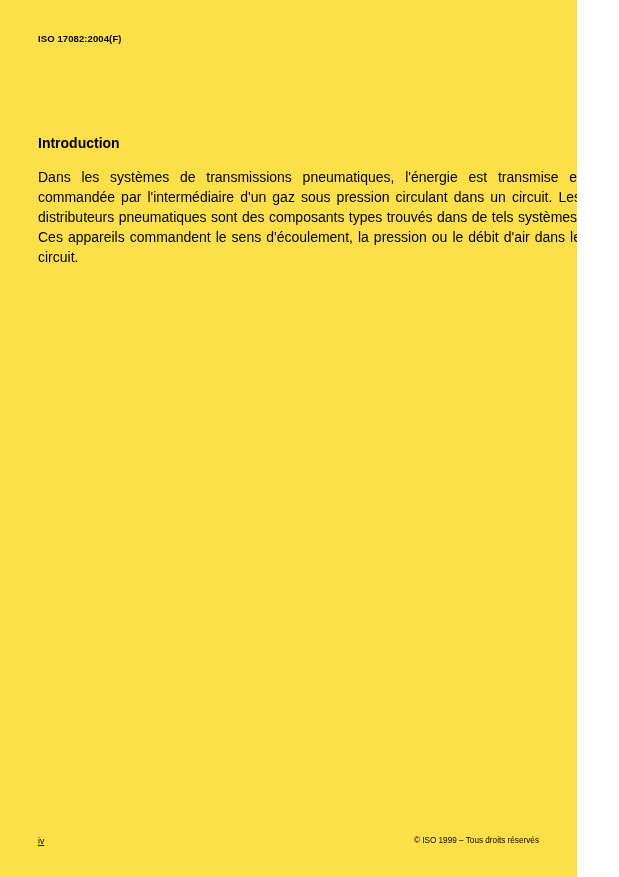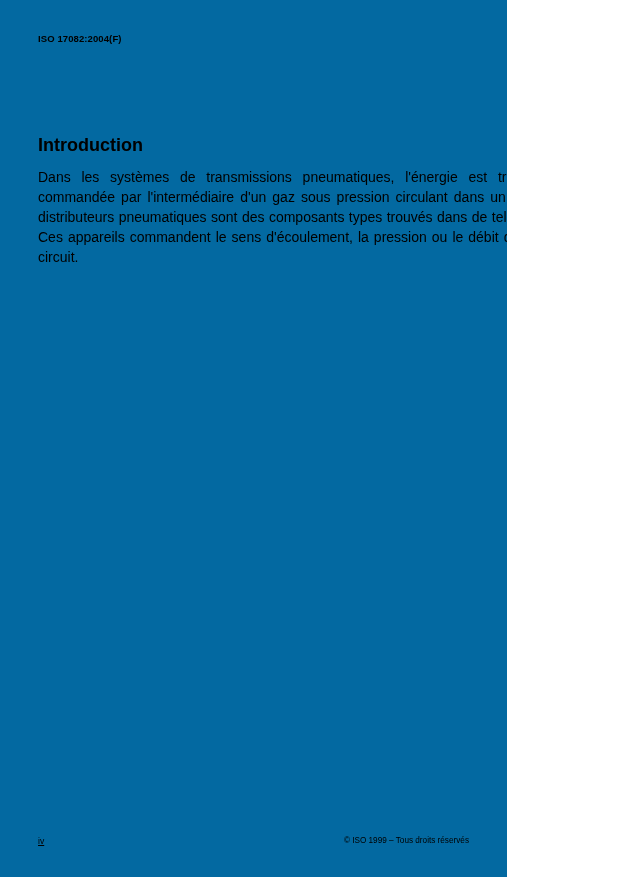--- a/index.html
+++ b/index.html
@@ -5,39 +5,39 @@
   html, body {
     margin: 0;
     padding: 0;
   }
   body {
     background: #ffffff;
     font-family: "Liberation Sans", sans-serif;
   }
   .page {
     position: relative;
-    width: 507px;
+    width: 577px;
     height: 877px;
-    background: #0369a1;
+    background: #fde047;
     overflow: hidden;
   }
   .header-std-ref {
     position: absolute;
     left: 38px;
     top: 33px;
     font-size: 9.5px;
     font-weight: bold;
     color: #000000;
     letter-spacing: 0.1px;
   }
   .intro-heading {
     position: absolute;
     left: 38px;
     top: 135px;
-    font-size: 18px;
+    font-size: 14px;
     font-weight: bold;
     color: #000000;
   }
   .intro-body {
     position: absolute;
     left: 38px;
     top: 167px;
     width: 543px;
     font-size: 14px;
     line-height: 20px;

